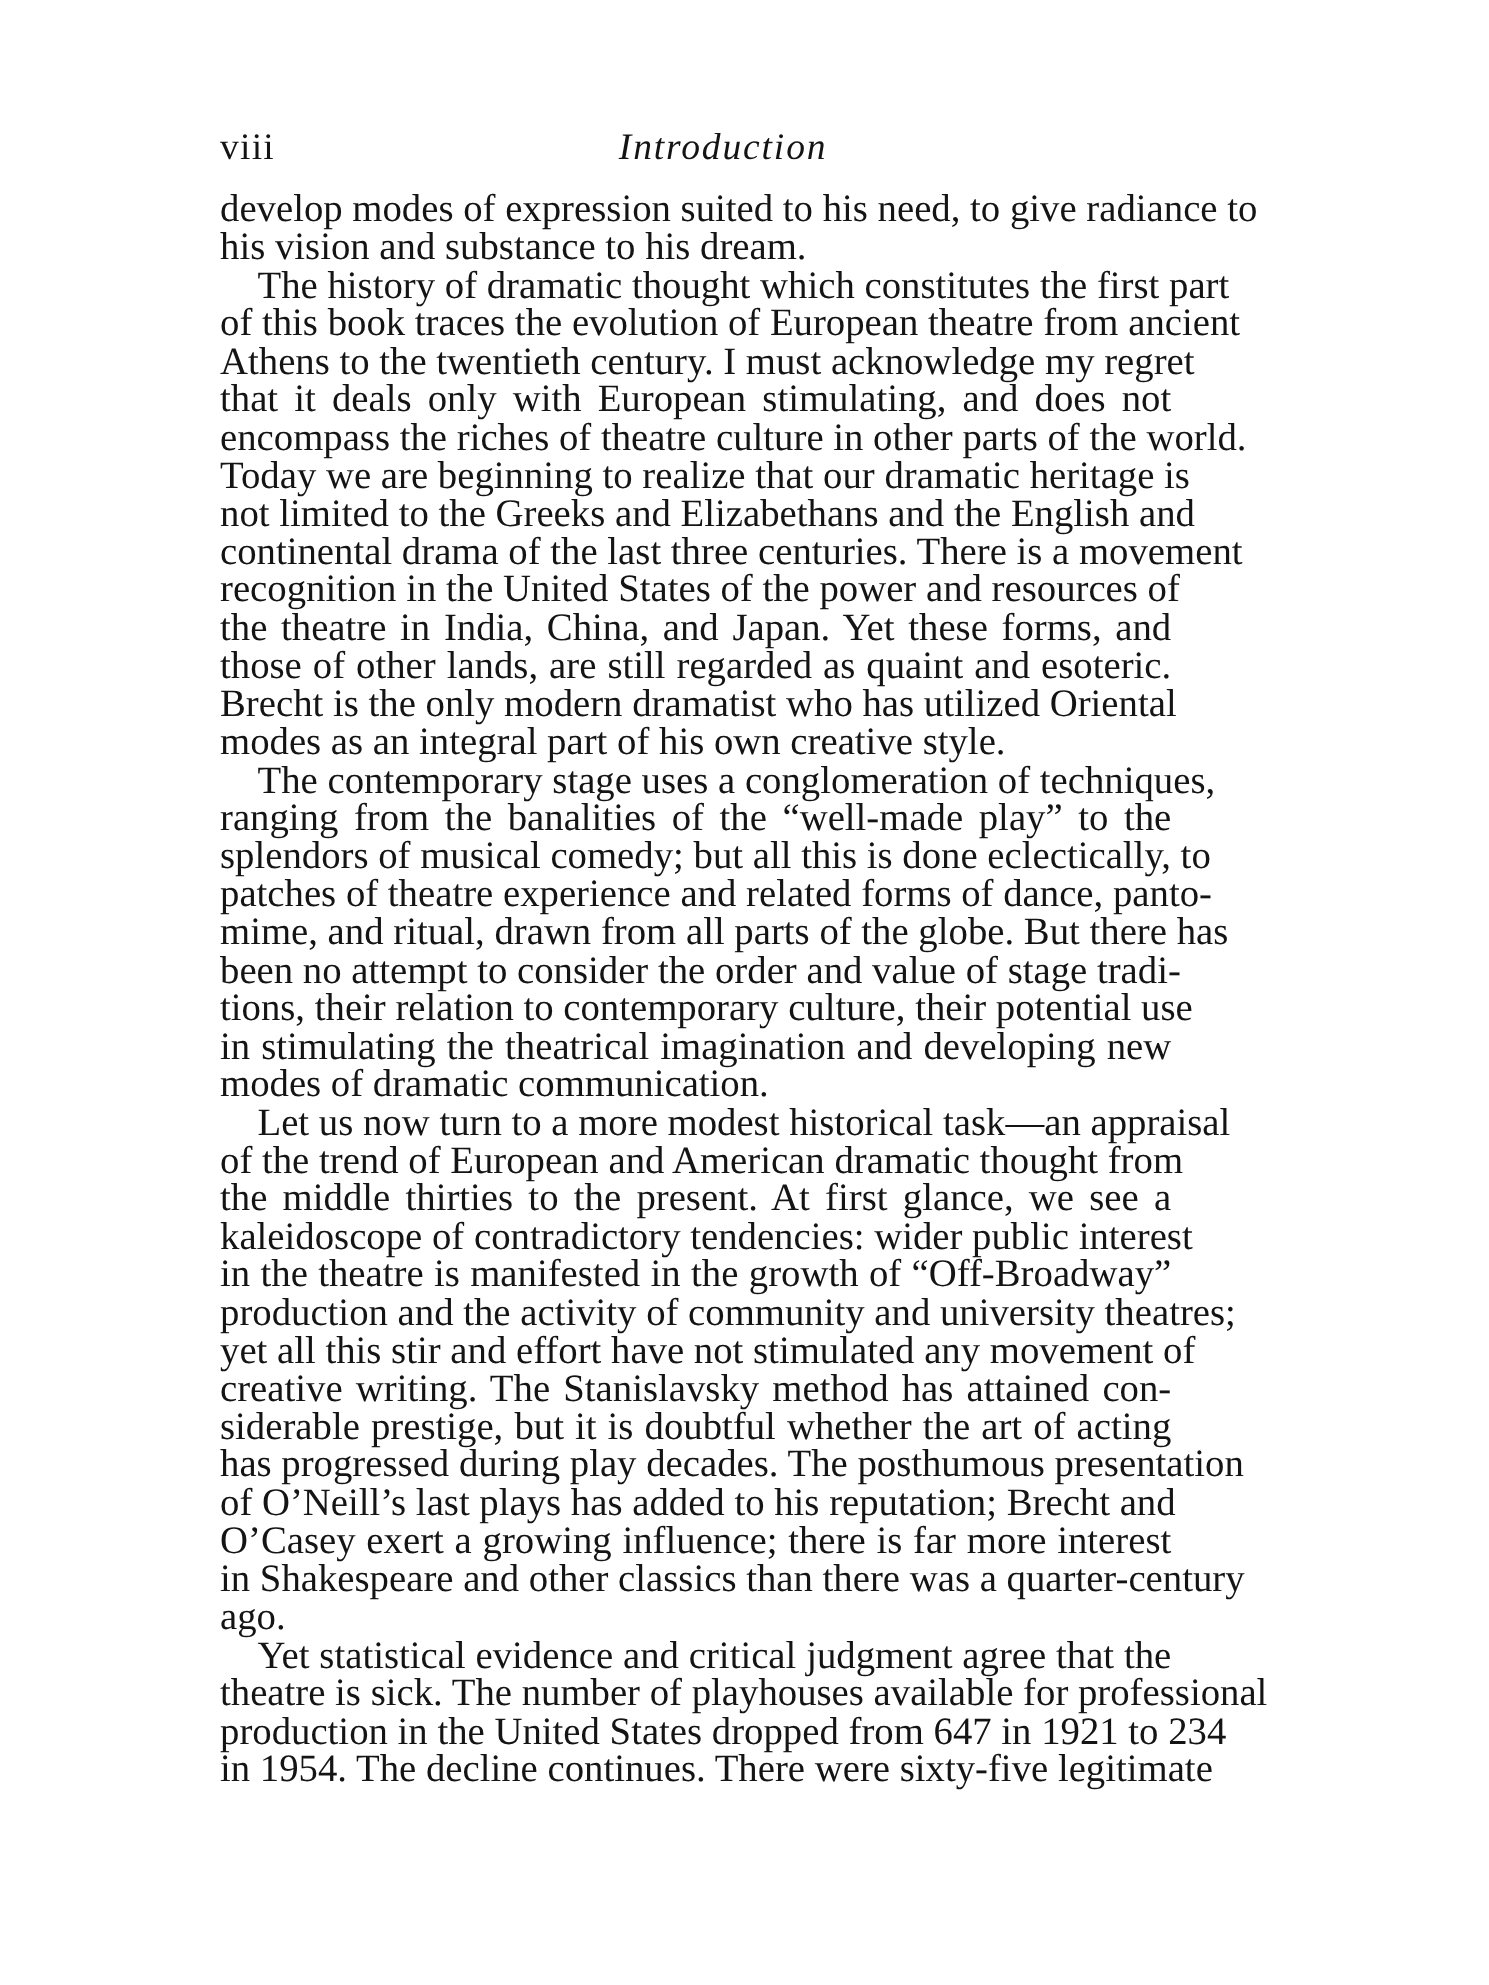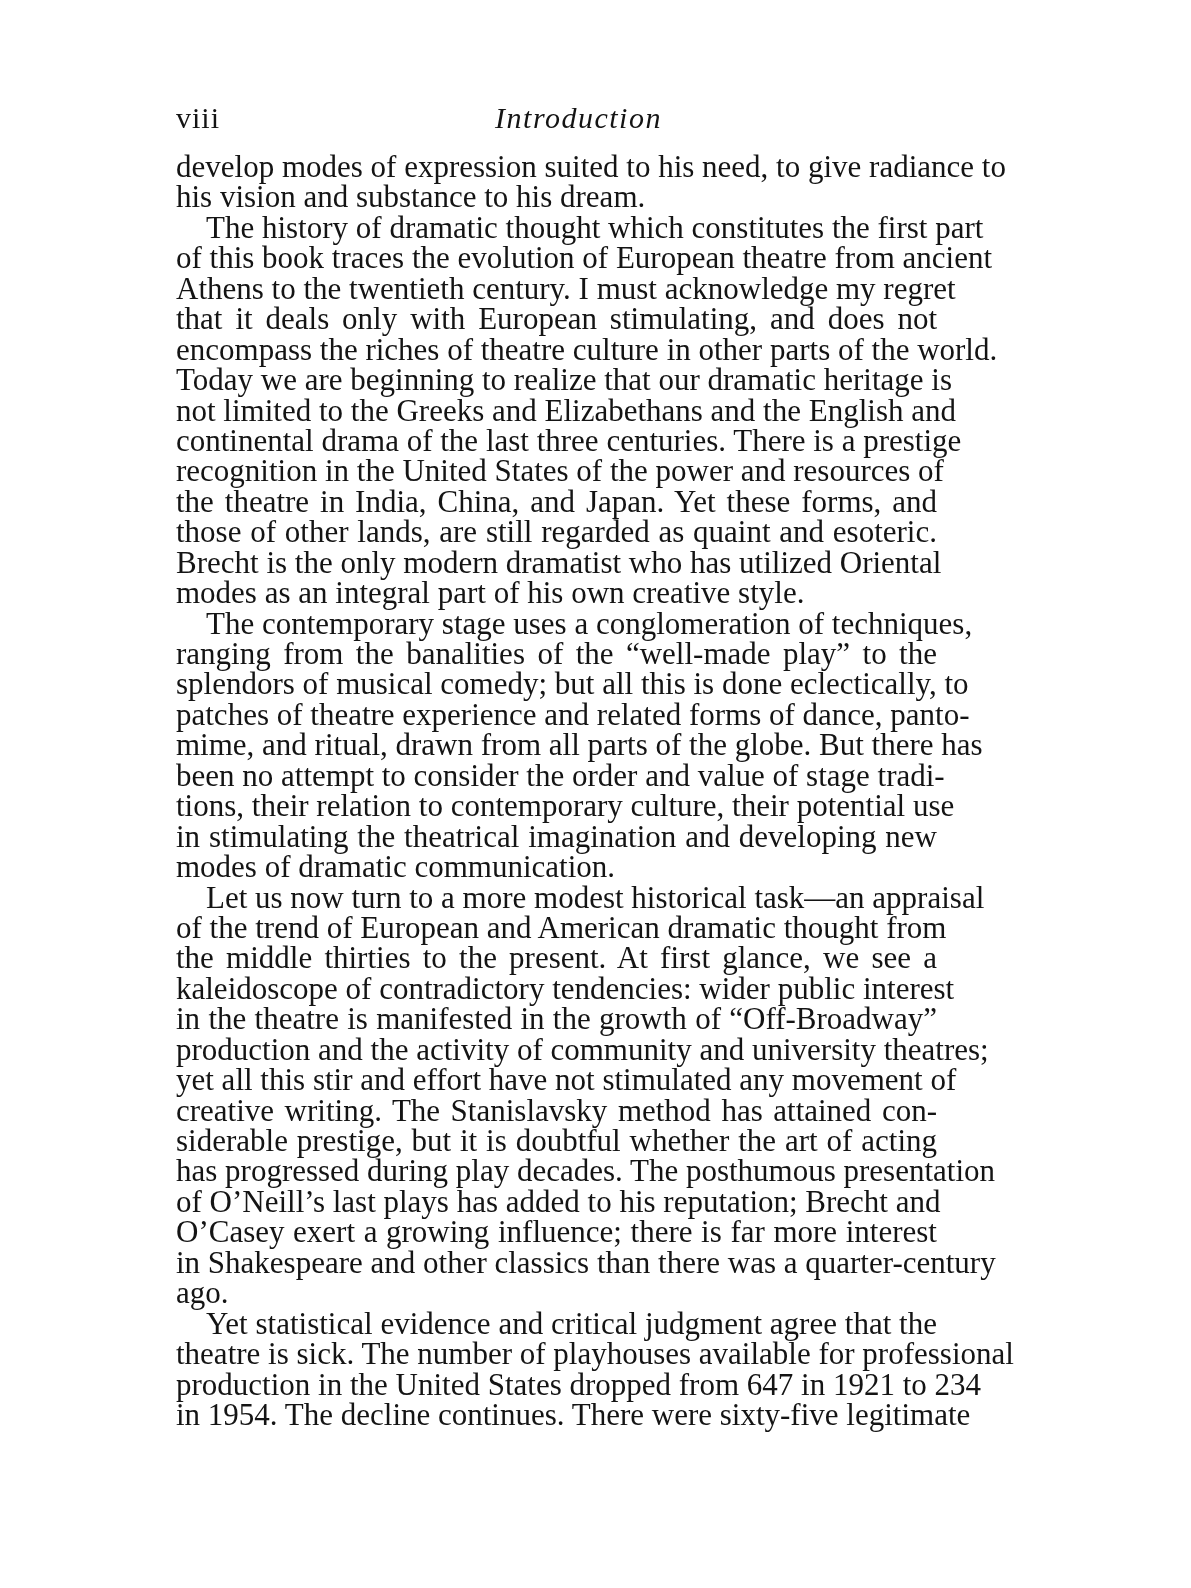--- a/index.html
+++ b/index.html
@@ -76,21 +76,21 @@
         <span class="line last">his vision and substance to his dream.</span>
       </div>
       <div>
         <span class="line indent">The history of dramatic thought which constitutes the first part</span>
         <span class="line">of this book traces the evolution of European theatre from ancient</span>
         <span class="line">Athens to the twentieth century. I must acknowledge my regret</span>
         <span class="line">that it deals only with European stimulating, and does not</span>
         <span class="line">encompass the riches of theatre culture in other parts of the world.</span>
         <span class="line">Today we are beginning to realize that our dramatic heritage is</span>
         <span class="line">not limited to the Greeks and Elizabethans and the English and</span>
-        <span class="line">continental drama of the last three centuries. There is a prestige</span>
+        <span class="line">continental drama of the last three centuries. There is a movement</span>
         <span class="line">recognition in the United States of the power and resources of</span>
         <span class="line">the theatre in India, China, and Japan. Yet these forms, and</span>
         <span class="line">those of other lands, are still regarded as quaint and esoteric.</span>
         <span class="line">Brecht is the only modern dramatist who has utilized Oriental</span>
         <span class="line last">modes as an integral part of his own creative style.</span>
       </div>
       <div>
         <span class="line indent">The contemporary stage uses a conglomeration of techniques,</span>
         <span class="line">ranging from the banalities of the “well-made play” to the</span>
         <span class="line">splendors of musical comedy; but all this is done eclectically, to</span>

